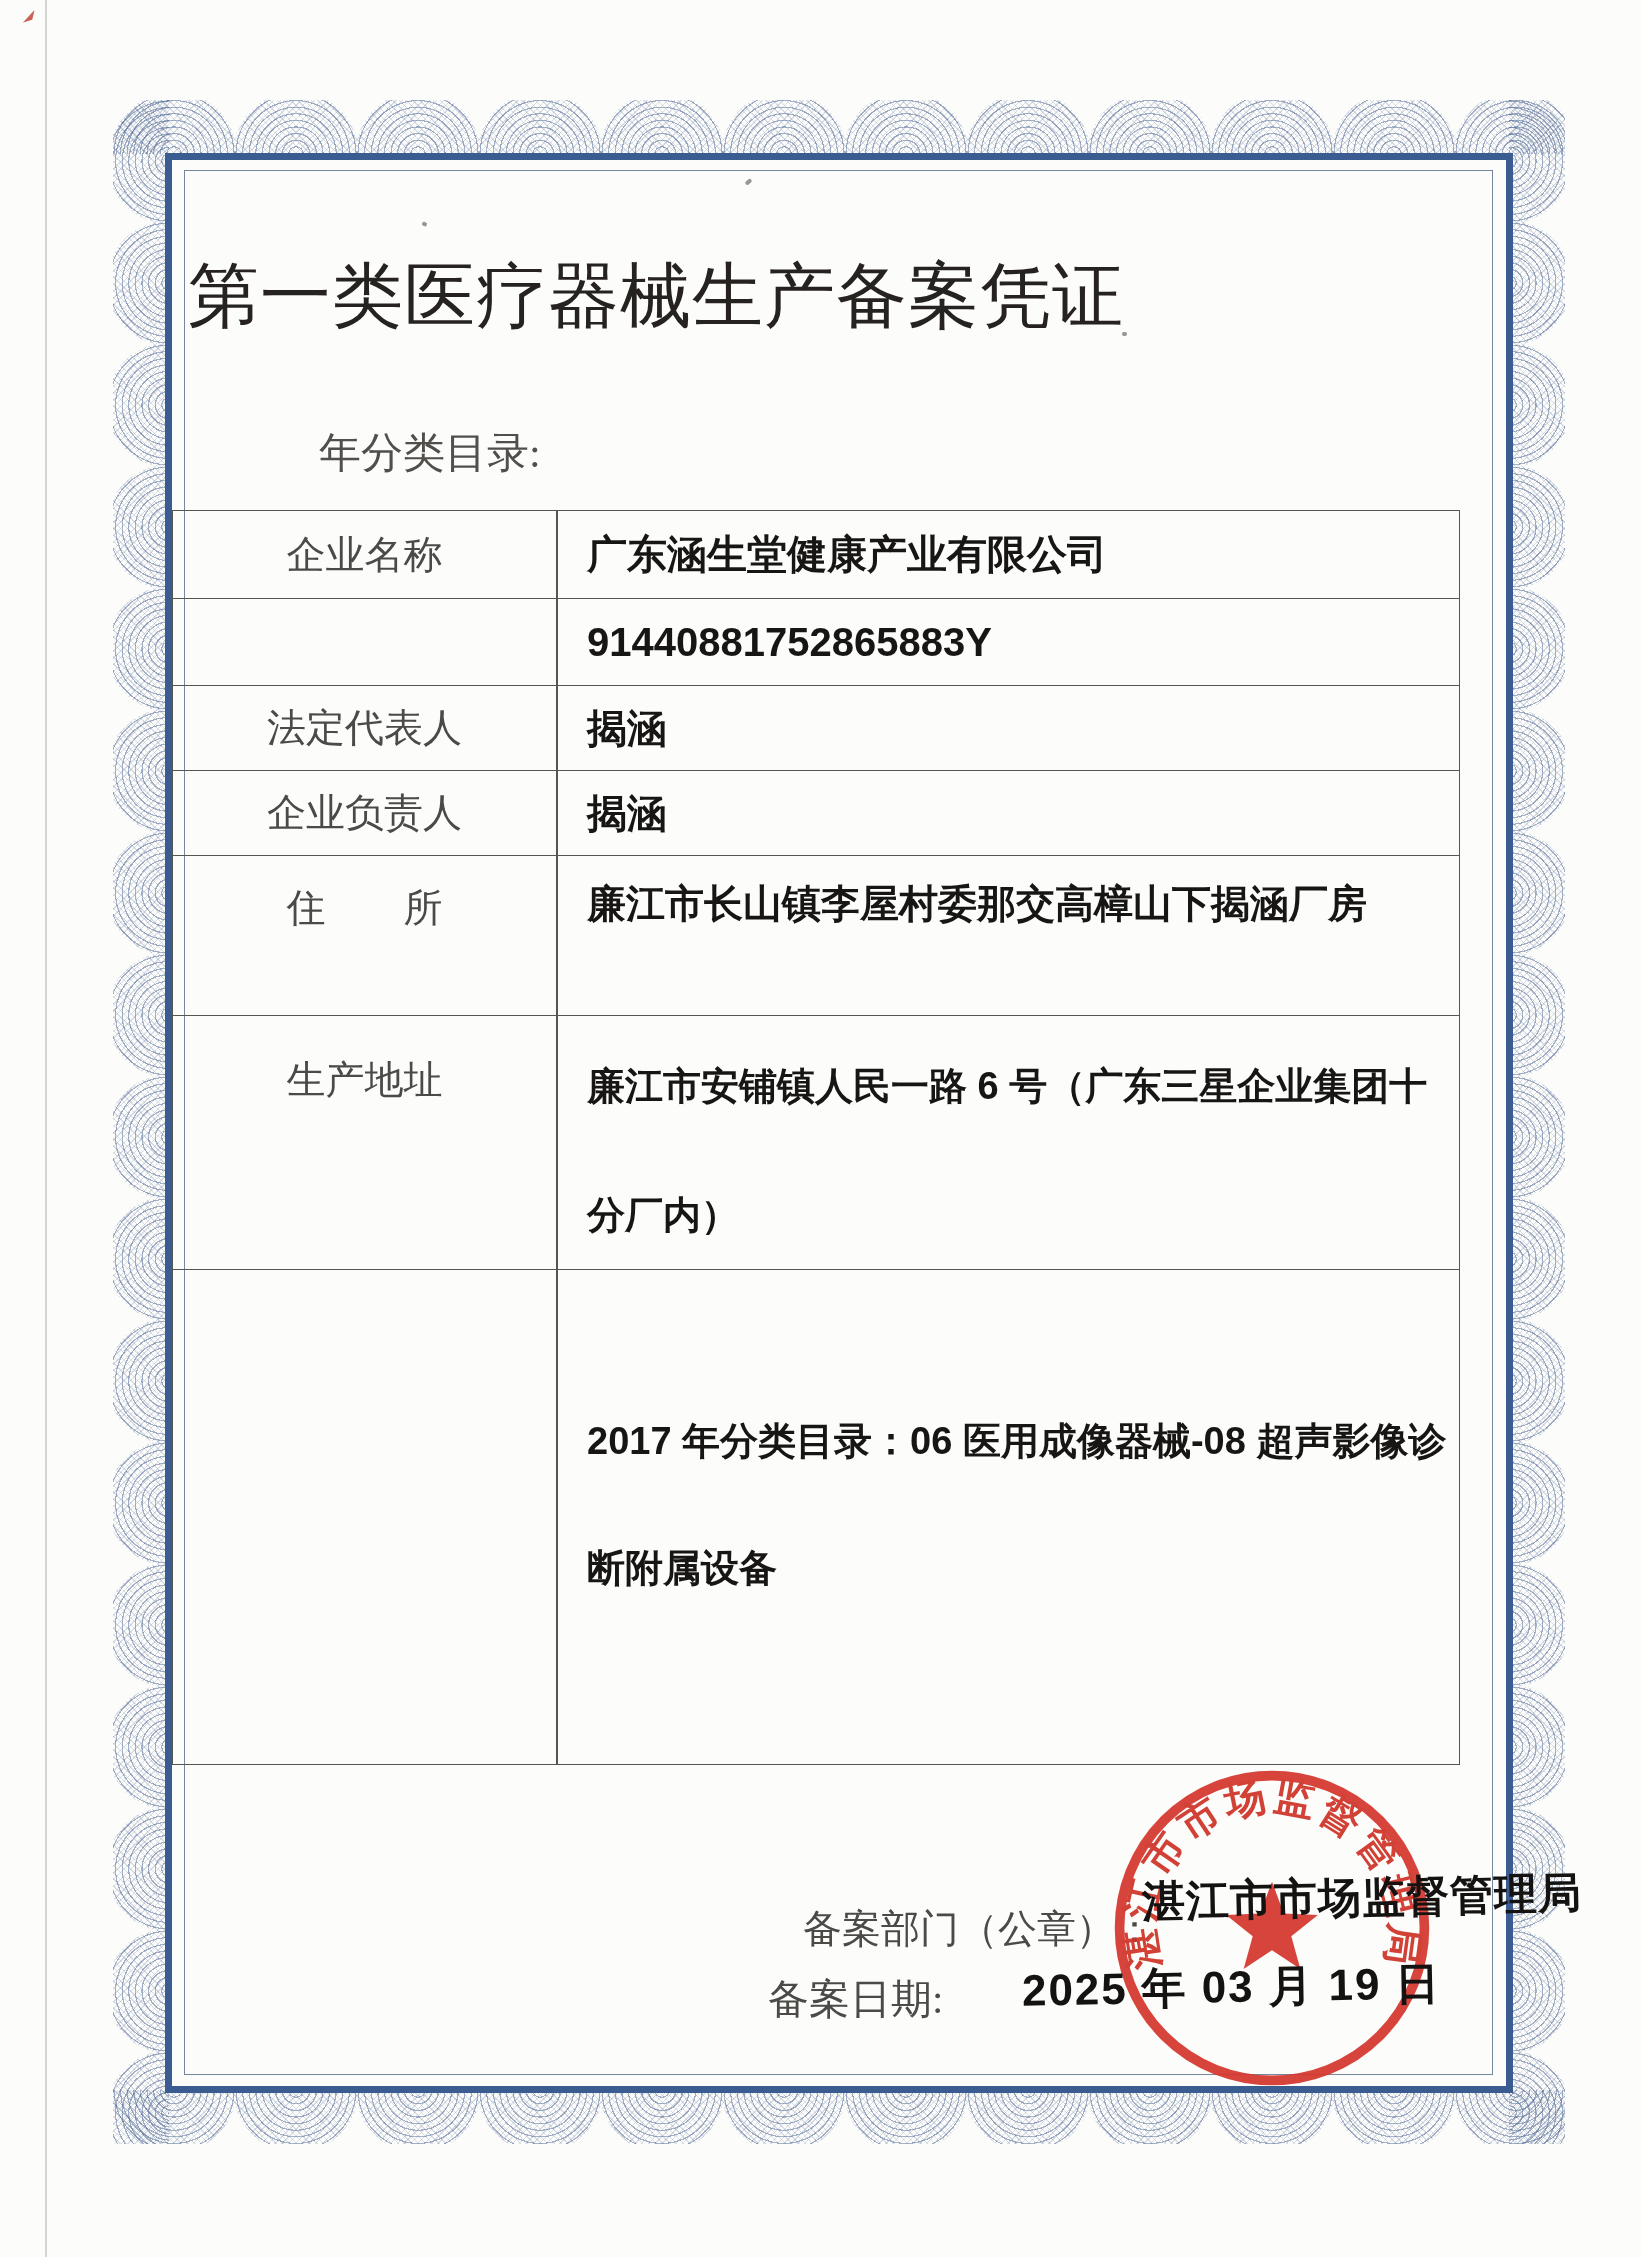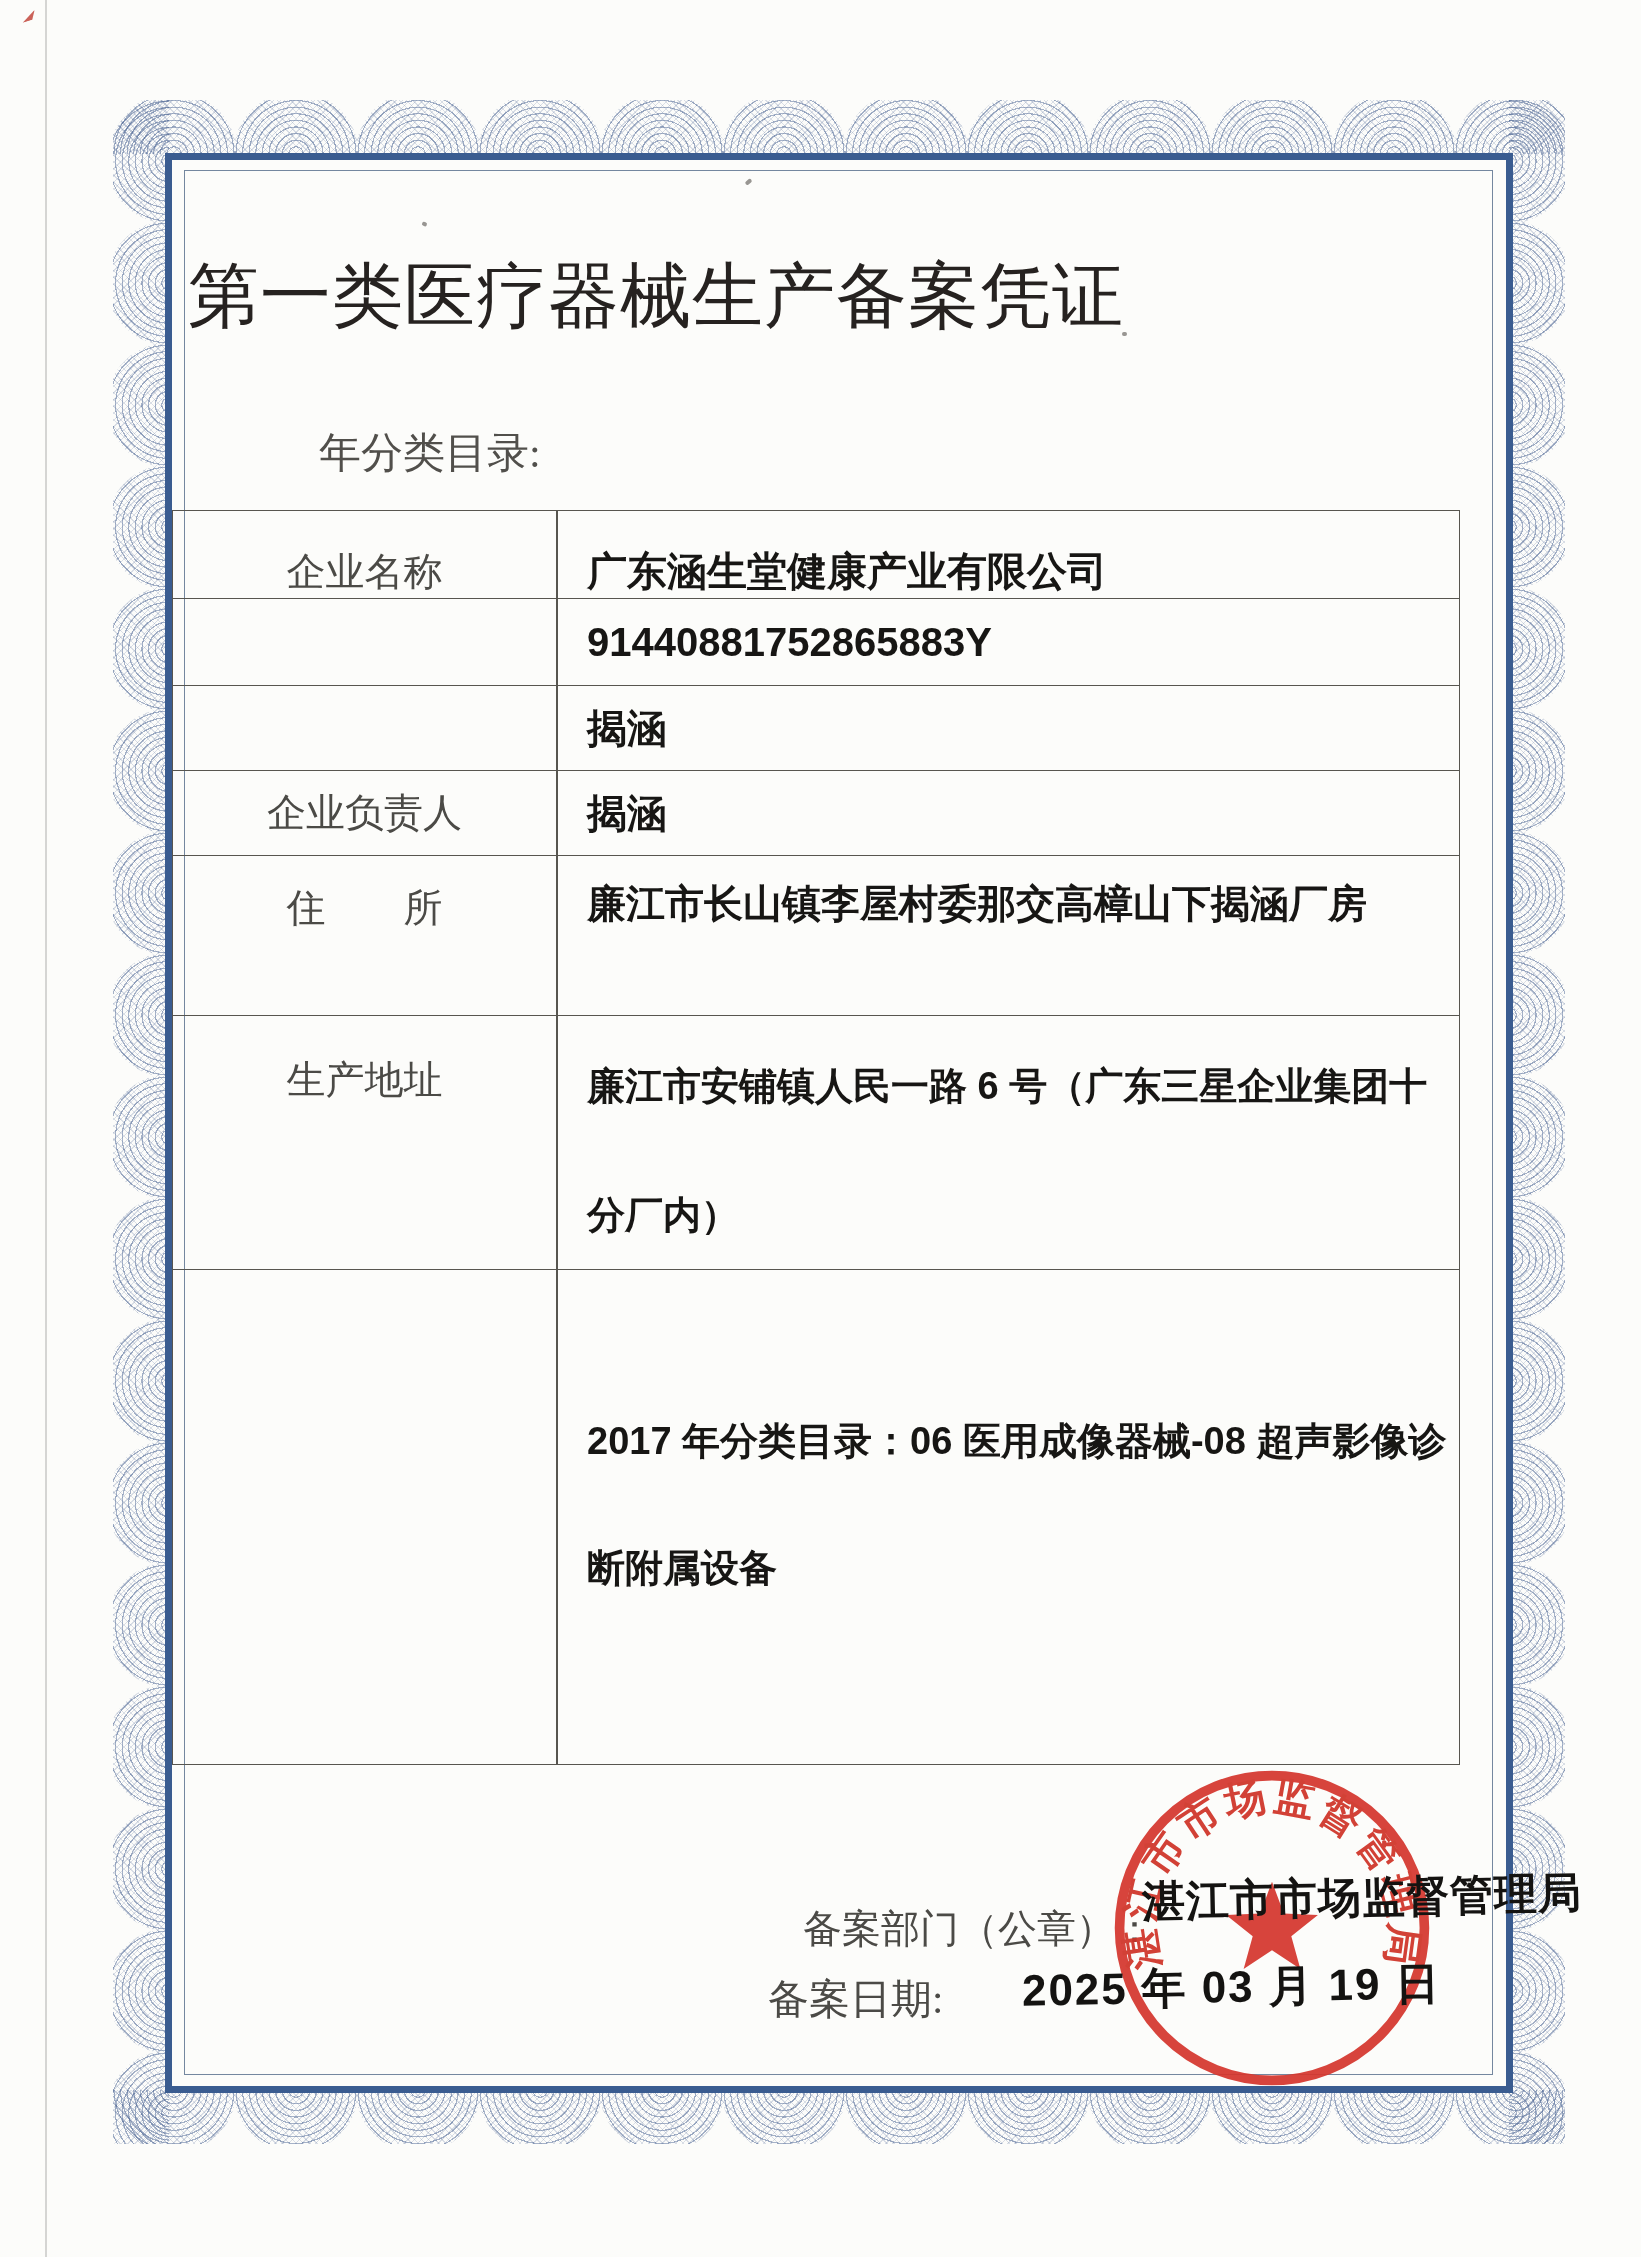--- a/index.html
+++ b/index.html
@@ -70,21 +70,21 @@
     font-size:71px;font-weight:400;color:#262220;letter-spacing:1px;}
   .filing{position:absolute;z-index:3;left:319px;top:425px;display:flex;align-items:flex-start;}
   .filing .lbl{font-size:42px;color:#514f4b;}
   .filing .val{font-size:42px;font-weight:700;color:#1b1a18;margin-left:9.7px;margin-top:13.5px;letter-spacing:1px;}
   
   .cert-table{position:absolute;z-index:3;left:172px;top:510px;width:1288px;height:1255px;
     border:1.9px solid #57554f;box-sizing:border-box;}
   .col-divider{position:absolute;left:383px;top:0;width:1.9px;height:100%;background:#57554f;}
   .row{position:absolute;left:0;width:100%;box-sizing:border-box;}
   .row + .row{border-top:1.9px solid #57554f;}
-  .row.r1{top:17px;height:87px;}
+  .row.r1{top:0;height:87px;}
   .row.r2{top:87px;height:87px;}
   .row.r3{top:174px;height:85px;}
   .row.r4{top:259px;height:85px;}
   .row.r5{top:344px;height:160px;}
   .row.r6{top:504px;height:254px;}
   .row.r7{top:758px;height:493px;}
   .cell-l{position:absolute;left:0;top:0;width:383px;height:100%;display:flex;
     align-items:center;justify-content:center;font-size:39px;color:#4b4a46;box-sizing:border-box;}
   .cell-v{position:absolute;left:385px;top:0;width:903px;height:100%;display:flex;
     align-items:center;box-sizing:border-box;padding-left:29px;padding-right:11.6px;
@@ -131,20 +131,21 @@
   <div class="cert-table">
     <div class="col-divider"></div>
     <div class="row r1">
       <div class="cell-l serifed">企业名称</div>
       <div class="cell-v">广东涵生堂健康产业有限公司</div>
     </div>
     <div class="row r2">
       <div class="cell-v">91440881752865883Y</div>
     </div>
     <div class="row r3">
+      <div class="cell-l serifed">法定代表人</div>
       <div class="cell-v">揭涵</div>
     </div>
     <div class="row r4">
       <div class="cell-l serifed">企业负责人</div>
       <div class="cell-v">揭涵</div>
     </div>
     <div class="row r5">
       <div class="cell-l serifed">住　　所</div>
       <div class="cell-v">廉江市长山镇李屋村委那交高樟山下揭涵厂房</div>
     </div>

